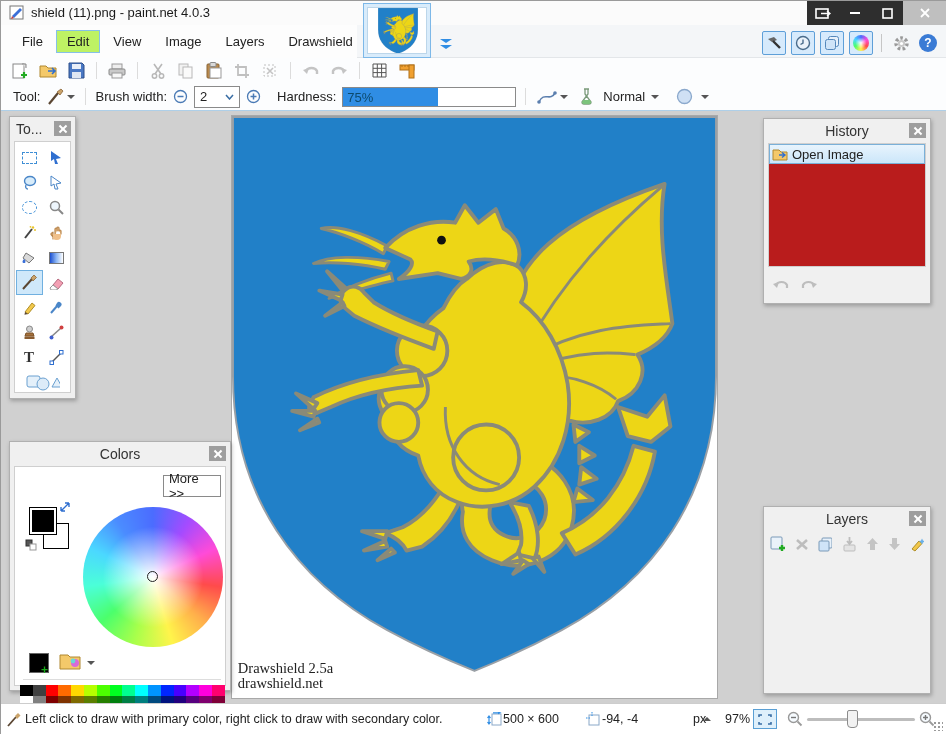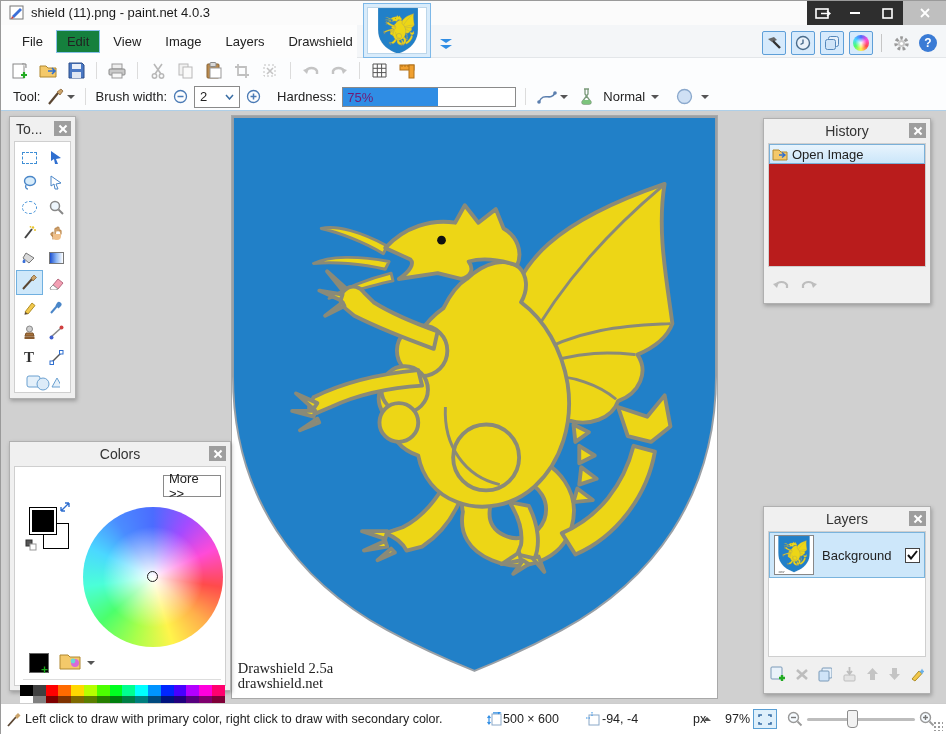--- a/index.html
+++ b/index.html
@@ -12,21 +12,21 @@
   #titlebar { position:absolute; left:0; top:0; width:946px; height:24px; background:#fbfbfb; }
   #title-text { position:absolute; left:30px; top:4px; font-size:13px; color:#1a1a1a; white-space:nowrap; }
   #win-controls { position:absolute; right:0; top:0; width:140px; height:24px; background:#2e2e2e; display:flex; align-items:center; }
   .winbtn { width:32px; height:24px; display:flex; align-items:center; justify-content:center; }
   #close-btn { width:44px; background:#bfbfbf; }
 
   
   #menubar { position:absolute; left:0; top:24px; width:946px; height:33px; background:#f4f6f8; border-bottom:1px solid #e3e6e9; }
   #menu-left { position:absolute; left:0; top:0; width:356px; height:33px; background:#fdfdfd; display:flex; align-items:center; padding-left:10px; gap:2px; }
   .menu-item { padding:3px 10px; border:1px solid transparent; cursor:default; white-space:nowrap; }
-  .menu-item.active { background:#15803d; border-color:#86c0e8; }
+  .menu-item.active { background:#bef264; border-color:#86c0e8; }
 
   #image-tab { position:absolute; left:362px; top:2px; width:68px; height:55px; background:#d9ecfb; border:1px solid #7db8e8; padding:3px; }
   #image-tab-inner { width:100%; height:100%; background:#fff; border:1px solid #bcd6ea; overflow:hidden; }
   #image-list-chevron { position:absolute; left:437px; top:36px; }
 
   #quick-right { position:absolute; right:6px; top:29px; height:26px; display:flex; align-items:center; gap:5px; }
   .tglbtn { width:24px; height:24px; border:1px solid #5e9fd8; background:#d6eafc; border-radius:2px; display:flex; align-items:center; justify-content:center; }
   .plainbtn { width:22px; height:22px; display:flex; align-items:center; justify-content:center; }
   .vdiv { width:1px; height:18px; background:#c6c6c6; margin:0 3px; }
   #help-btn { width:18px; height:18px; border-radius:50%; background:#3a7bd5; color:#fff; font-weight:bold; font-size:12px; display:flex; align-items:center; justify-content:center; }
@@ -35,21 +35,21 @@
   #toolbar1 { position:absolute; left:0; top:57px; width:946px; height:25px; background:#fcfdfe; display:flex; align-items:center; padding-left:8px; gap:6px; }
   #toolbar2 { position:absolute; left:0; top:82px; width:946px; height:28px; background:#fcfdfe; border-bottom:1px solid #aecfe8; display:flex; align-items:center; padding-left:12px; gap:6px; }
   .tbsep { width:1px; height:17px; background:#dcdcdc; margin:0 3px; }
   .tbico { width:22px; height:20px; display:flex; align-items:center; justify-content:center; }
   .lbl { color:#222; white-space:nowrap; }
   .caret-down { width:0; height:0; border-left:4px solid transparent; border-right:4px solid transparent; border-top:4px solid #555; display:inline-block; }
   .caret-up { width:0; height:0; border-left:4px solid transparent; border-right:4px solid transparent; border-bottom:4px solid #555; display:inline-block; }
   .combo { height:22px; border:1px solid #8a8a8a; background:#fff; display:flex; align-items:center; justify-content:space-between; padding:0 5px; }
   #hardness-box { position:relative; width:174px; height:20px; border:1px solid #8a8a8a; background:#fff; overflow:hidden; }
   #hardness-fill { position:absolute; left:0; top:0; height:100%; background:#2f8de4; }
-  #hardness-text { position:absolute; left:4px; top:2px; color:#701a75; font-size:13px; }
+  #hardness-text { position:absolute; left:4px; top:2px; color:#0c4a6e; font-size:13px; }
 
   
   #workspace { position:absolute; left:0; top:110px; width:946px; height:592px; background:#d0d0d0; }
 
   #canvas { position:absolute; left:230px; top:4px; width:487px; height:584px; background:#fff; border:1px solid #a8a8a8; }
 
   
   .panel { position:absolute; background:#f0f0f0; border:1px solid #b0b0b0; box-shadow:1px 2px 4px rgba(0,0,0,.25); }
   .panel-title { height:24px; display:flex; align-items:center; font-size:14px; color:#333; position:relative; }
   .panel-title.centered { justify-content:center; }
@@ -625,35 +625,20 @@
       </div>
     </div>
 
     <div class="panel" id="layers-panel">
       <div class="panel-title centered">
         <span>Layers</span>
         <div class="panel-close">
             <div class="xmark"></div>
           </div>
       </div>
-      <div class="panel-body" id="layers-list">
-        <div class="layer-row selected">
-          <div class="layer-thumb">
-            <svg width="34" height="38" viewBox="0 0 500 600" preserveAspectRatio="xMidYMid meet">
-                <use href="#shield-art"></use>
-              </svg>
-          </div>
-          <span>Background</span>
-          <div class="layer-check">
-            <svg width="11" height="10">
-                <path d="M1,5 L4,8.5 L10,1" fill="none" stroke="#111" stroke-width="2"></path>
-              </svg>
-          </div>
-        </div>
-      </div>
       <div class="panel-footer" id="layers-footer">
         <svg width="17" height="16">
             <rect x="1" y="1" width="11" height="12" rx="1" fill="#eaf2fa" stroke="#7a9ab8"></rect>
             <path d="M12,9 v6 M9,12 h6" stroke="#22aa22" stroke-width="2.4"></path>
           </svg>
         <svg width="14" height="13">
             <path d="M2,2 L12,11 M12,2 L2,11" stroke="#bdbdbd" stroke-width="2.6"></path>
           </svg>
         <svg width="16" height="15">
             <rect x="4" y="1" width="10" height="10" rx="1" fill="#e8f1fa" stroke="#7a9ab8"></rect>

